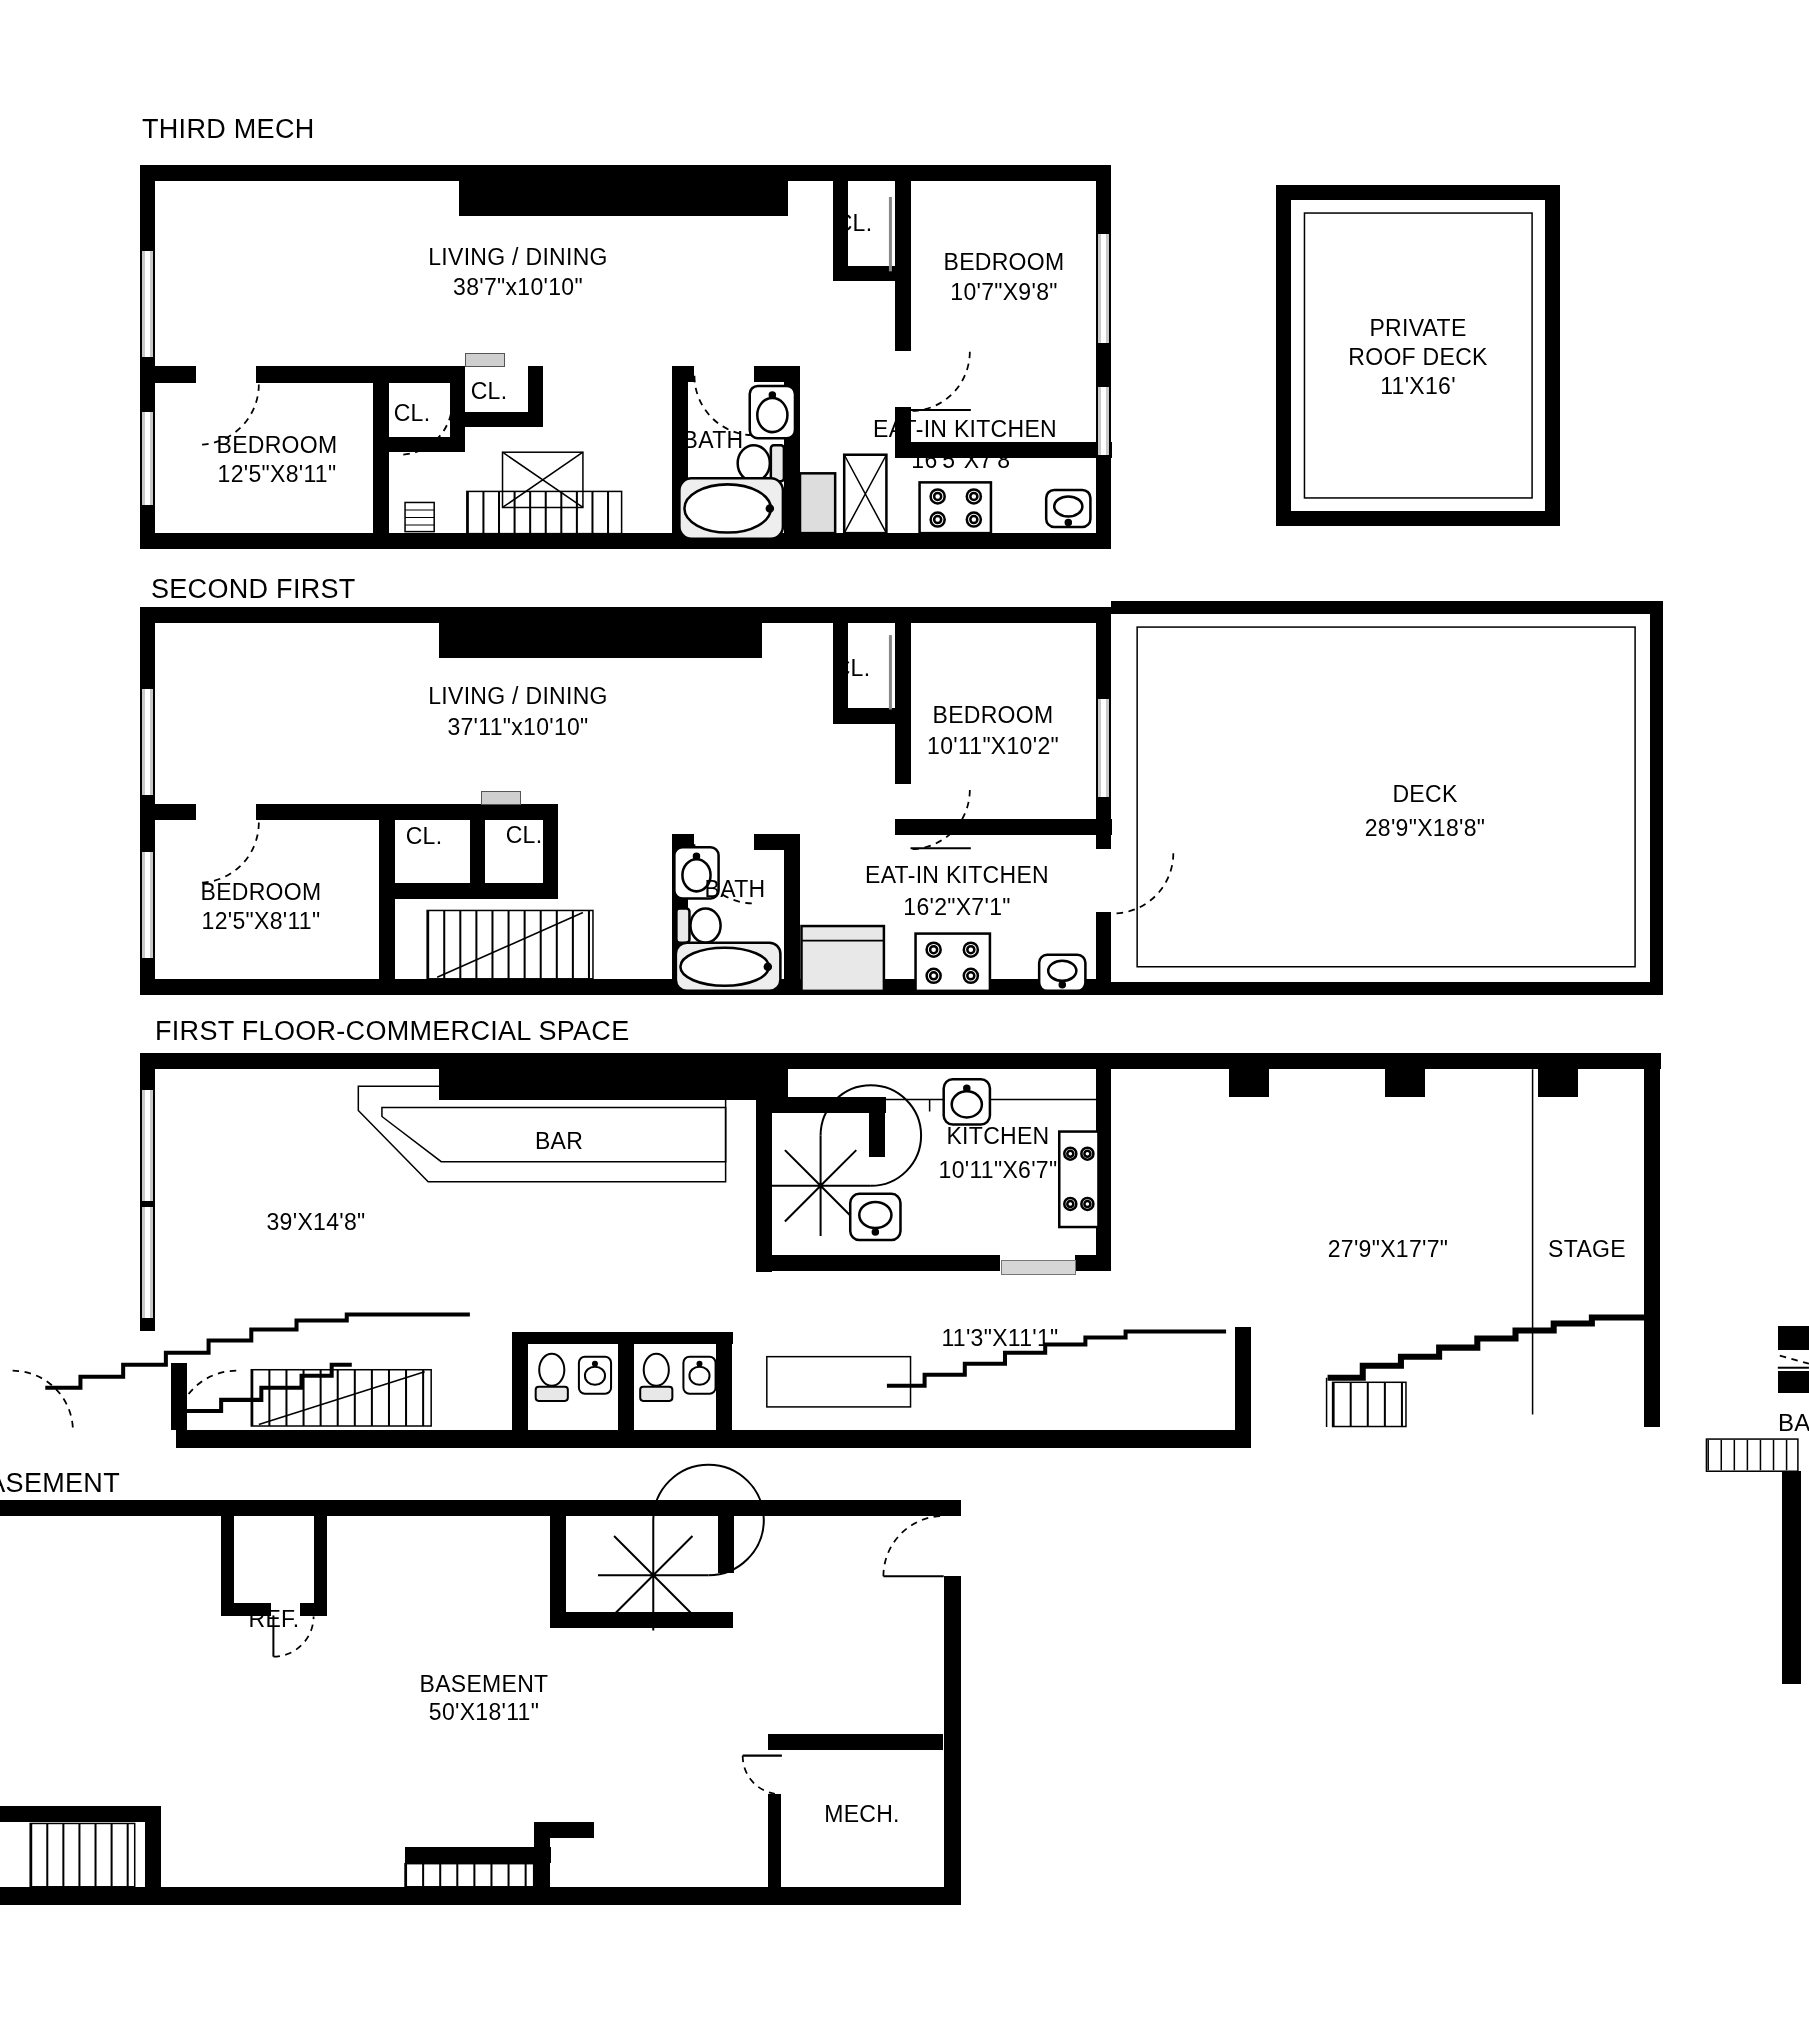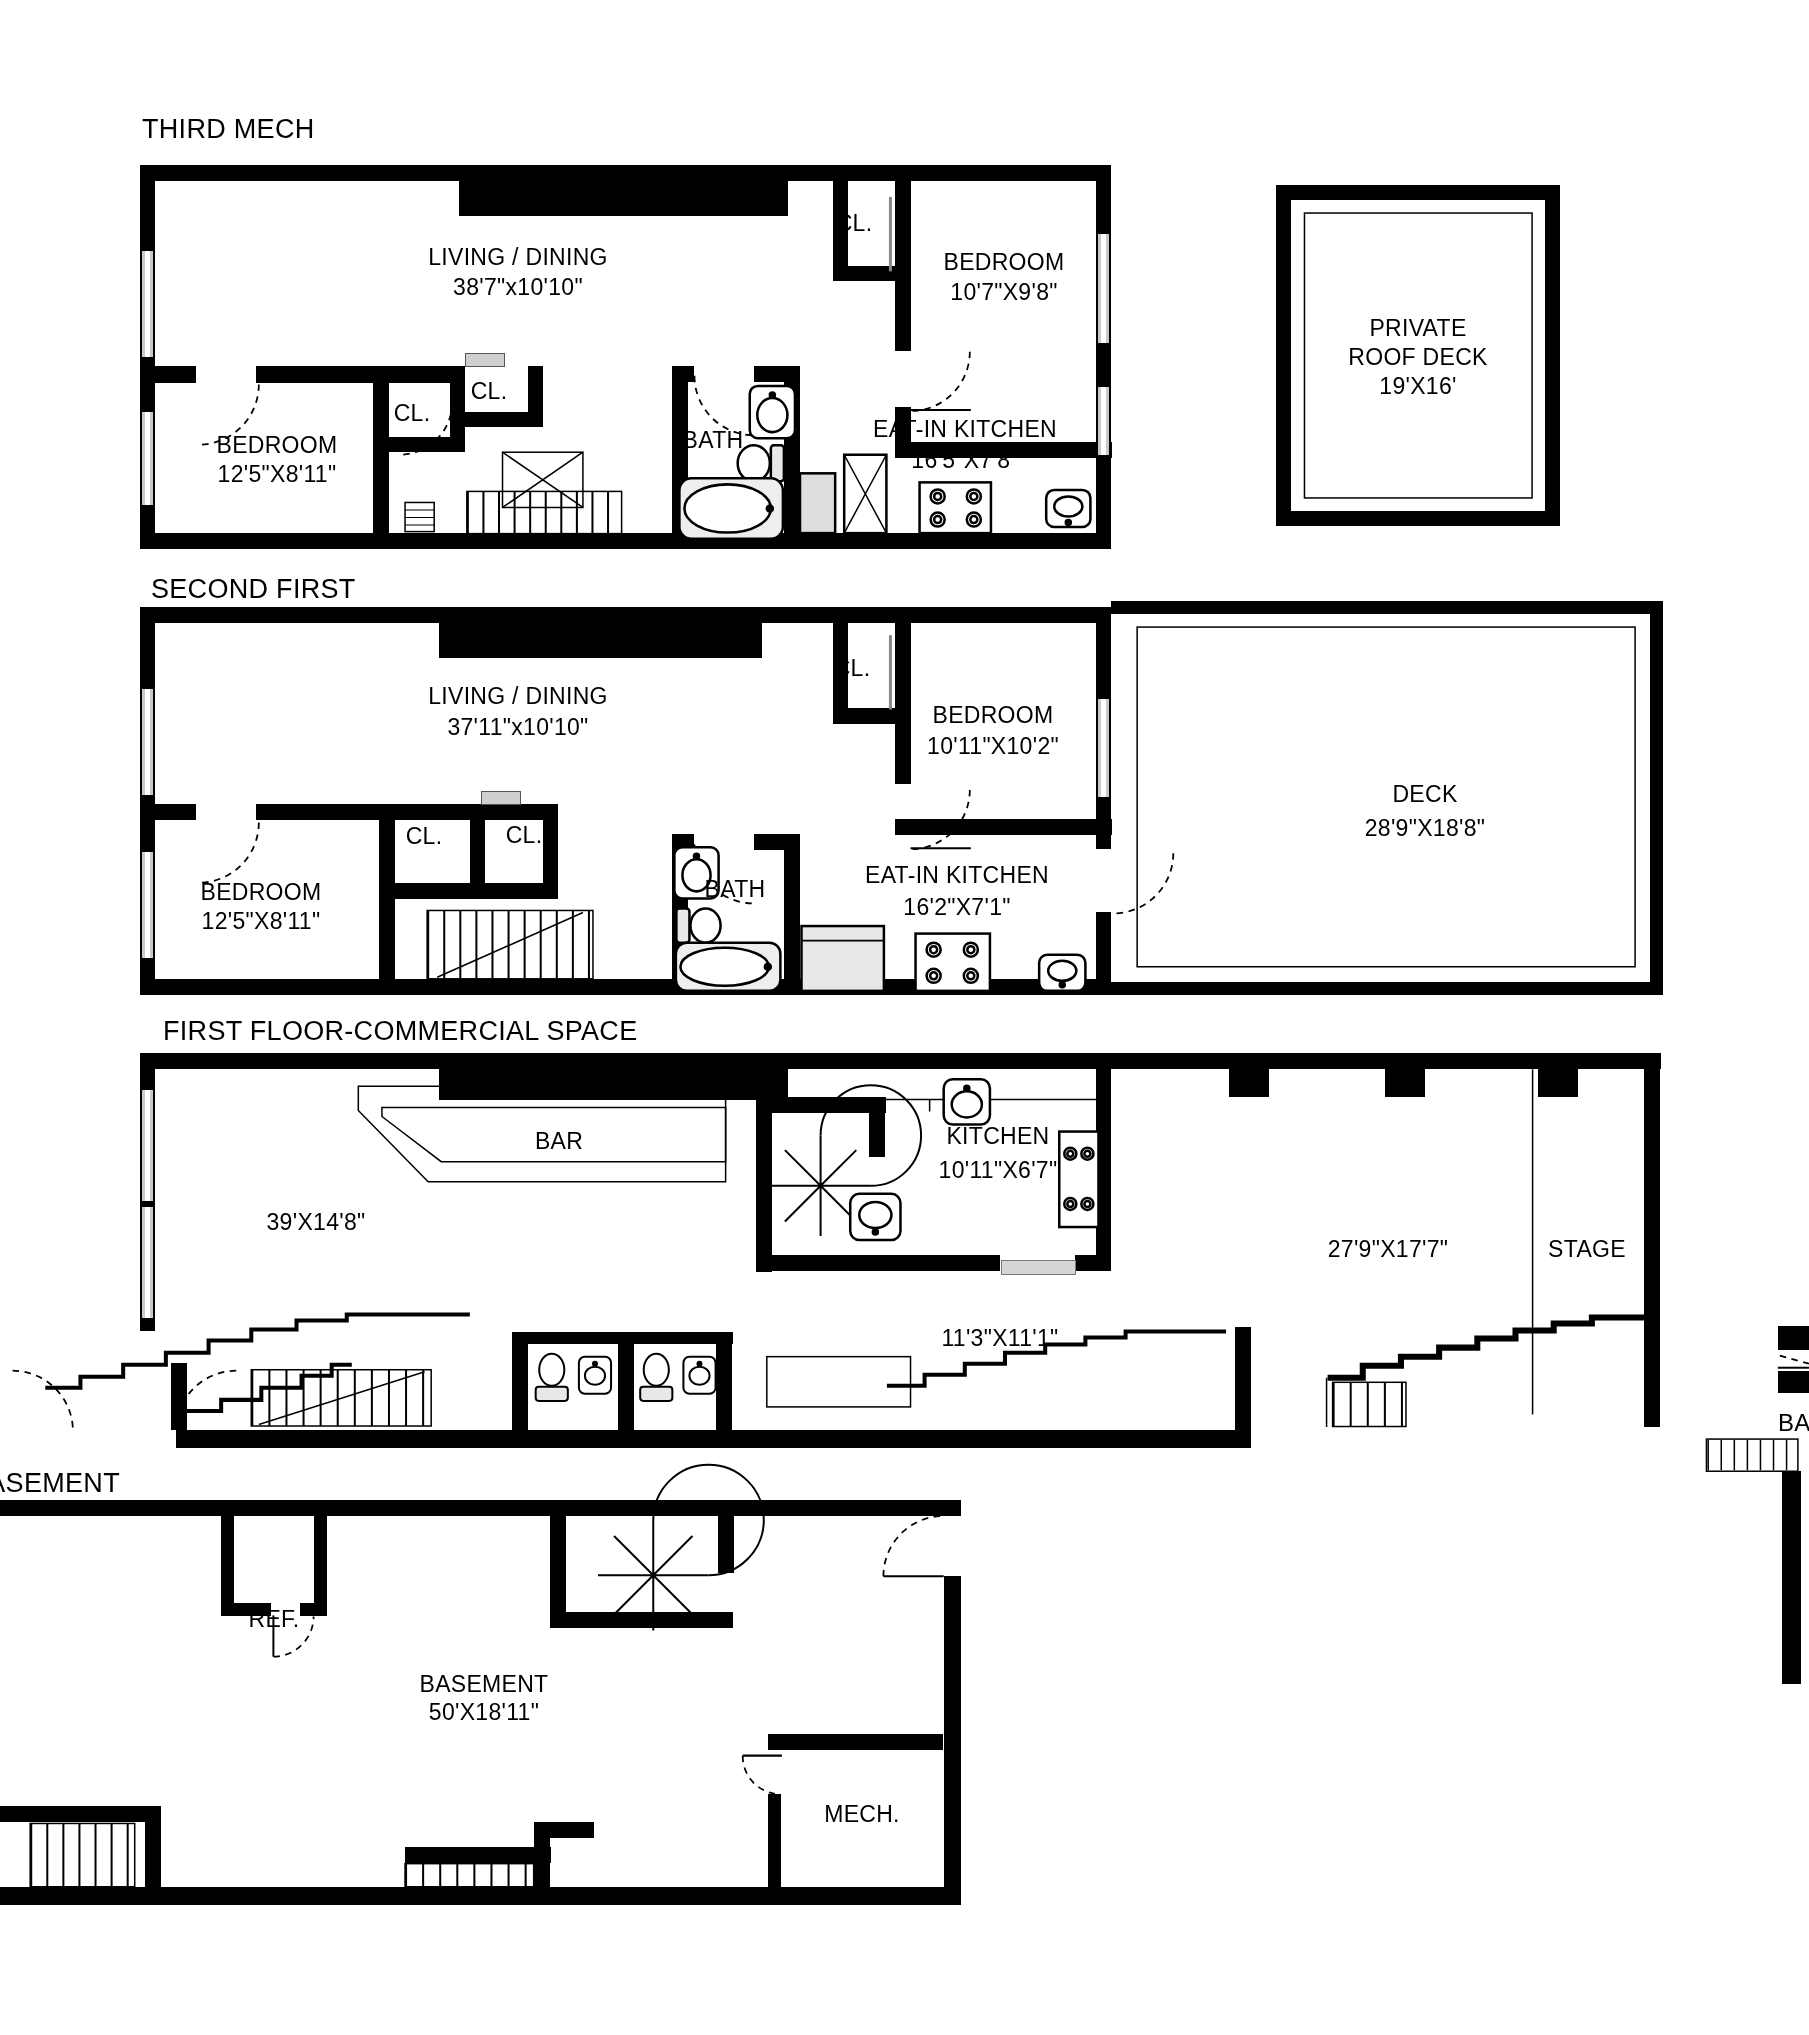--- a/index.html
+++ b/index.html
@@ -334,39 +334,39 @@
 <div class="lbl" style="left:1004px;top:293px">10'7"X9'8"</div>
 <div class="lbl" style="left:965px;top:430px">EAT-IN KITCHEN</div>
 <div class="lbl" style="left:965px;top:461px">16'5"X7'8"</div>
 <div class="lbl" style="left:713px;top:441px">BATH</div>
 <div class="lbl" style="left:854px;top:224px">CL.</div>
 <div class="lbl" style="left:412px;top:414px">CL.</div>
 <div class="lbl" style="left:489px;top:392px">CL.</div>
 
 <div class="lbl" style="left:1418px;top:329px">PRIVATE</div>
 <div class="lbl" style="left:1418px;top:358px">ROOF DECK</div>
-<div class="lbl" style="left:1418px;top:387px">19'X16'</div>
+<div class="lbl" style="left:1418px;top:387px">11'X16'</div>
 
 <div class="title" style="left:151px;top:589px">SECOND FIRST</div>
 <div class="lbl" style="left:518px;top:697px">LIVING / DINING</div>
 <div class="lbl" style="left:518px;top:728px">37'11"x10'10"</div>
 <div class="lbl" style="left:261px;top:893px">BEDROOM</div>
 <div class="lbl" style="left:261px;top:922px">12'5"X8'11"</div>
 <div class="lbl" style="left:993px;top:716px">BEDROOM</div>
 <div class="lbl" style="left:993px;top:747px">10'11"X10'2"</div>
 <div class="lbl" style="left:957px;top:876px">EAT-IN KITCHEN</div>
 <div class="lbl" style="left:957px;top:908px">16'2"X7'1"</div>
 <div class="lbl" style="left:735px;top:890px">BATH</div>
 <div class="lbl" style="left:852px;top:669px">CL.</div>
 <div class="lbl" style="left:424px;top:837px">CL.</div>
 <div class="lbl" style="left:524px;top:836px">CL.</div>
 <div class="lbl" style="left:1425px;top:795px">DECK</div>
 <div class="lbl" style="left:1425px;top:829px">28'9"X18'8"</div>
 
-<div class="title" style="left:163px;top:1031px">FIRST FLOOR-COMMERCIAL SPACE</div>
+<div class="title" style="left:155px;top:1031px">FIRST FLOOR-COMMERCIAL SPACE</div>
 <div class="lbl" style="left:559px;top:1142px">BAR</div>
 <div class="lbl" style="left:316px;top:1223px">39'X14'8"</div>
 <div class="lbl" style="left:998px;top:1137px">KITCHEN</div>
 <div class="lbl" style="left:998px;top:1171px">10'11"X6'7"</div>
 <div class="lbl" style="left:1388px;top:1250px">27'9"X17'7"</div>
 <div class="lbl" style="left:1587px;top:1250px">STAGE</div>
 <div class="lbl" style="left:1000px;top:1339px">11'3"X11'1"</div>
 
 <div class="title" style="left:-31px;top:1483px">BASEMENT</div>
 <div class="lbl" style="left:484px;top:1685px">BASEMENT</div>

